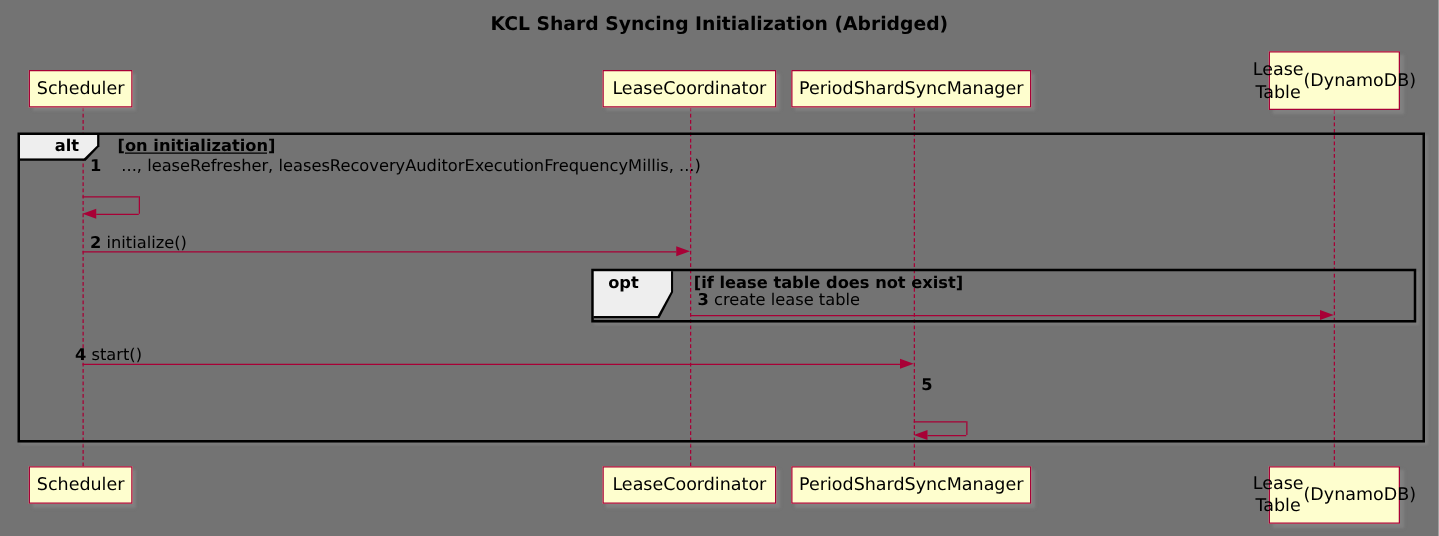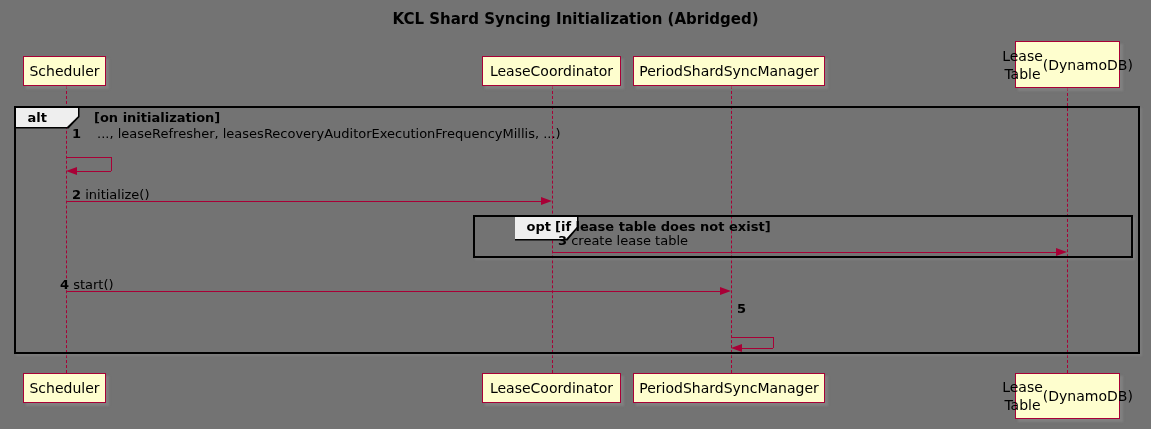--- a/index.html
+++ b/index.html
@@ -28,33 +28,33 @@
   .p-sched-top  { left:23px;  top:56px; width:83px;  height:30px; }
   .p-lc-top     { left:482px; top:56px; width:139px; height:30px; }
   .p-pssm-top   { left:633px; top:56px; width:192px; height:30px; }
   .p-lt-top     { left:1015px; top:41px; width:105px; height:47px; }
   .p-sched-bot  { left:23px;  top:373px; width:83px;  height:30px; }
   .p-lc-bot     { left:482px; top:373px; width:139px; height:30px; }
   .p-pssm-bot   { left:633px; top:373px; width:192px; height:30px; }
   .p-lt-bot     { left:1015px; top:373px; width:105px; height:46px; }
   
   .frame { position:absolute; border:2px solid #000; background:transparent; }
-  .alt-frame { left:14px; top:106px; width:1126px; height:248px; box-shadow:2px 2px 2px rgba(140,140,140,0.45); }
+  .alt-frame { left:14px; top:106px; width:1126px; height:248px; box-shadow:2px 2px 2px rgba(140,140,140,0.45);text-align:center; }
   .opt-frame { left:473px; top:215px; width:660px; height:43px; box-shadow:2px 2px 2px rgba(140,140,140,0.45); }
   .frame-label { position:absolute; left:-0.5px; top:-0.5px; }
   .fl-outer { position:absolute; inset:0; background:#000;
     clip-path:polygon(0 0, 100% 0, 100% 45%, calc(100% - 11px) 100%, 0 100%); }
   .fl-inner { position:absolute; left:0; top:0; right:1.5px; bottom:1.5px; background:#EEEEEE;
     clip-path:polygon(0 0, 100% 0, 100% 45%, calc(100% - 11px) 100%, 0 100%); }
   .fl-text { position:relative; display:block; font-size:13px; font-weight:bold;
     padding:2px 0 0 12px; color:#000; }
   .alt-label { width:64px; height:21px; }
-  .opt-label { width:64px; height:24px;margin-left:40px; }
+  .opt-label { width:64px; height:38px; }
   .guard { position:absolute; font-size:13px; font-weight:bold; color:#000; white-space:nowrap; }
-  .alt-guard { left:78px; top:2px; }
+  .alt-guard { left:78px; top:2px;text-decoration:underline; }
   .opt-guard { left:80px; top:2px; }
   
   .msg-line { position:absolute; height:0; border-top:1px solid #A80036; }
   .msg-vline { position:absolute; width:0; border-left:1px solid #A80036; }
   .head-right { position:absolute; width:0; height:0;
     border-top:4px solid transparent; border-bottom:4px solid transparent;
     border-left:11px solid #A80036; }
   .head-left { position:absolute; width:0; height:0;
     border-top:4px solid transparent; border-bottom:4px solid transparent;
     border-right:11px solid #A80036; }

